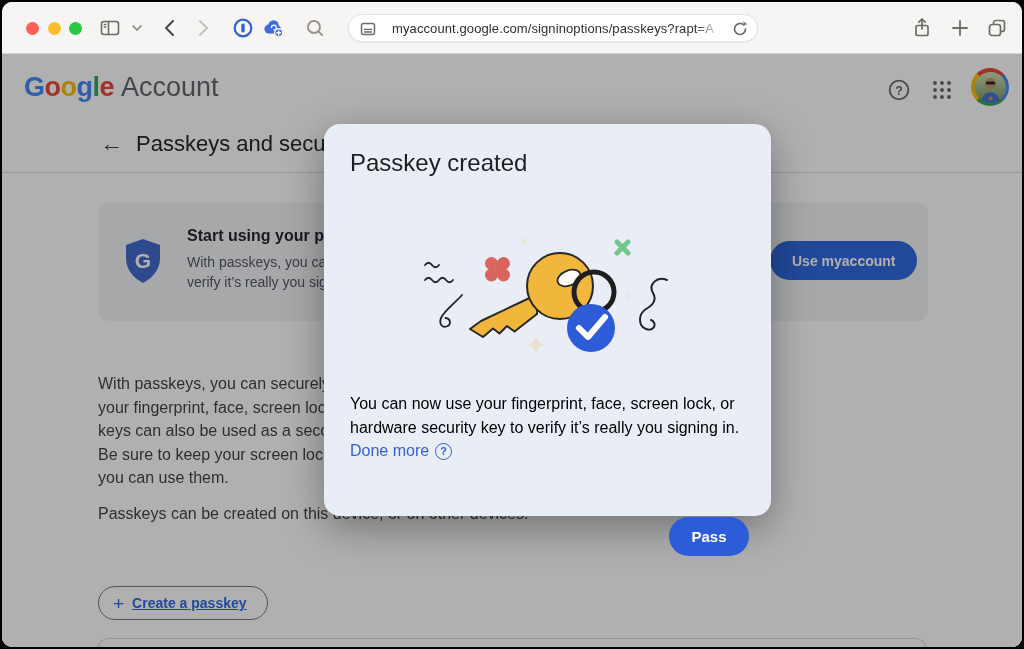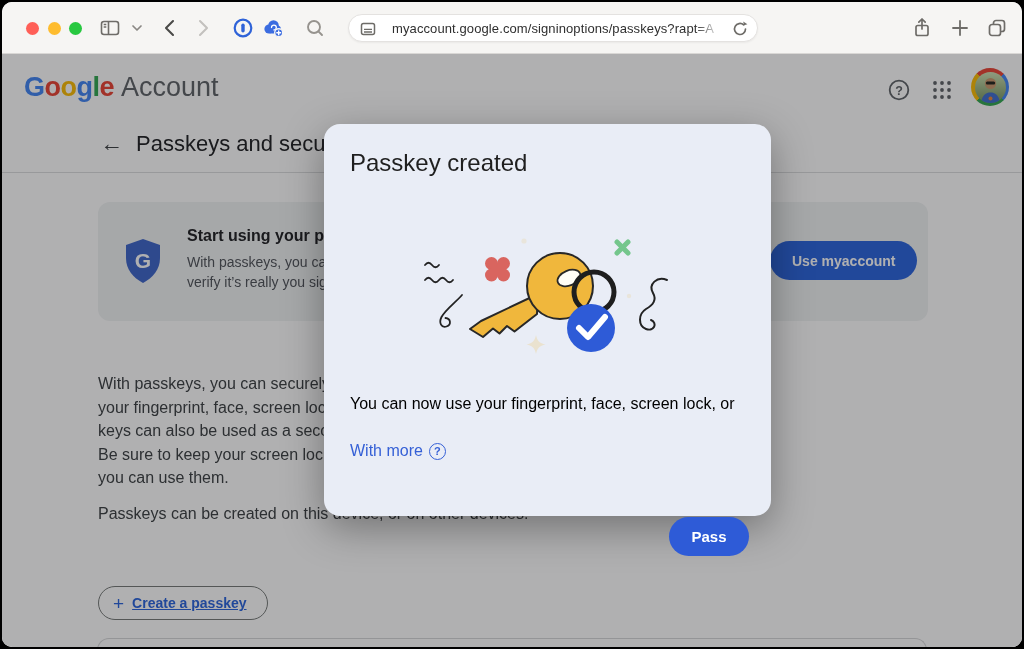--- a/index.html
+++ b/index.html
@@ -286,23 +286,24 @@
 
         <g stroke="#74c68c" stroke-width="5" stroke-linecap="round">
           <line x1="200" y1="8" x2="211" y2="19"></line>
             <line x1="211" y1="8" x2="200" y2="19"></line>
         </g>
 
         <path d="M250 46 C240 42 231 50 236 59 C240 66 236 71 229 75 C221 80 221 92 229 95 C237 98 241 89 234 86" fill="none" stroke="#222" stroke-width="2" stroke-linecap="round"></path>
       </svg>
 
       <div class="m-line m-b1">You can now use your fingerprint, face, screen lock, or</div>
+      <div class="m-line m-b2">hardware security key to verify it’s really you signing in.</div>
 
       <a class="m-learn" href="#">
-        <span>With more</span>
+        <span>Done more</span>
         <span class="q-ic">?</span>
       </a>
 
       <button class="done-btn">Pass</button>
     </div>
 
   </div>
 </div>
 
 </body></html>

